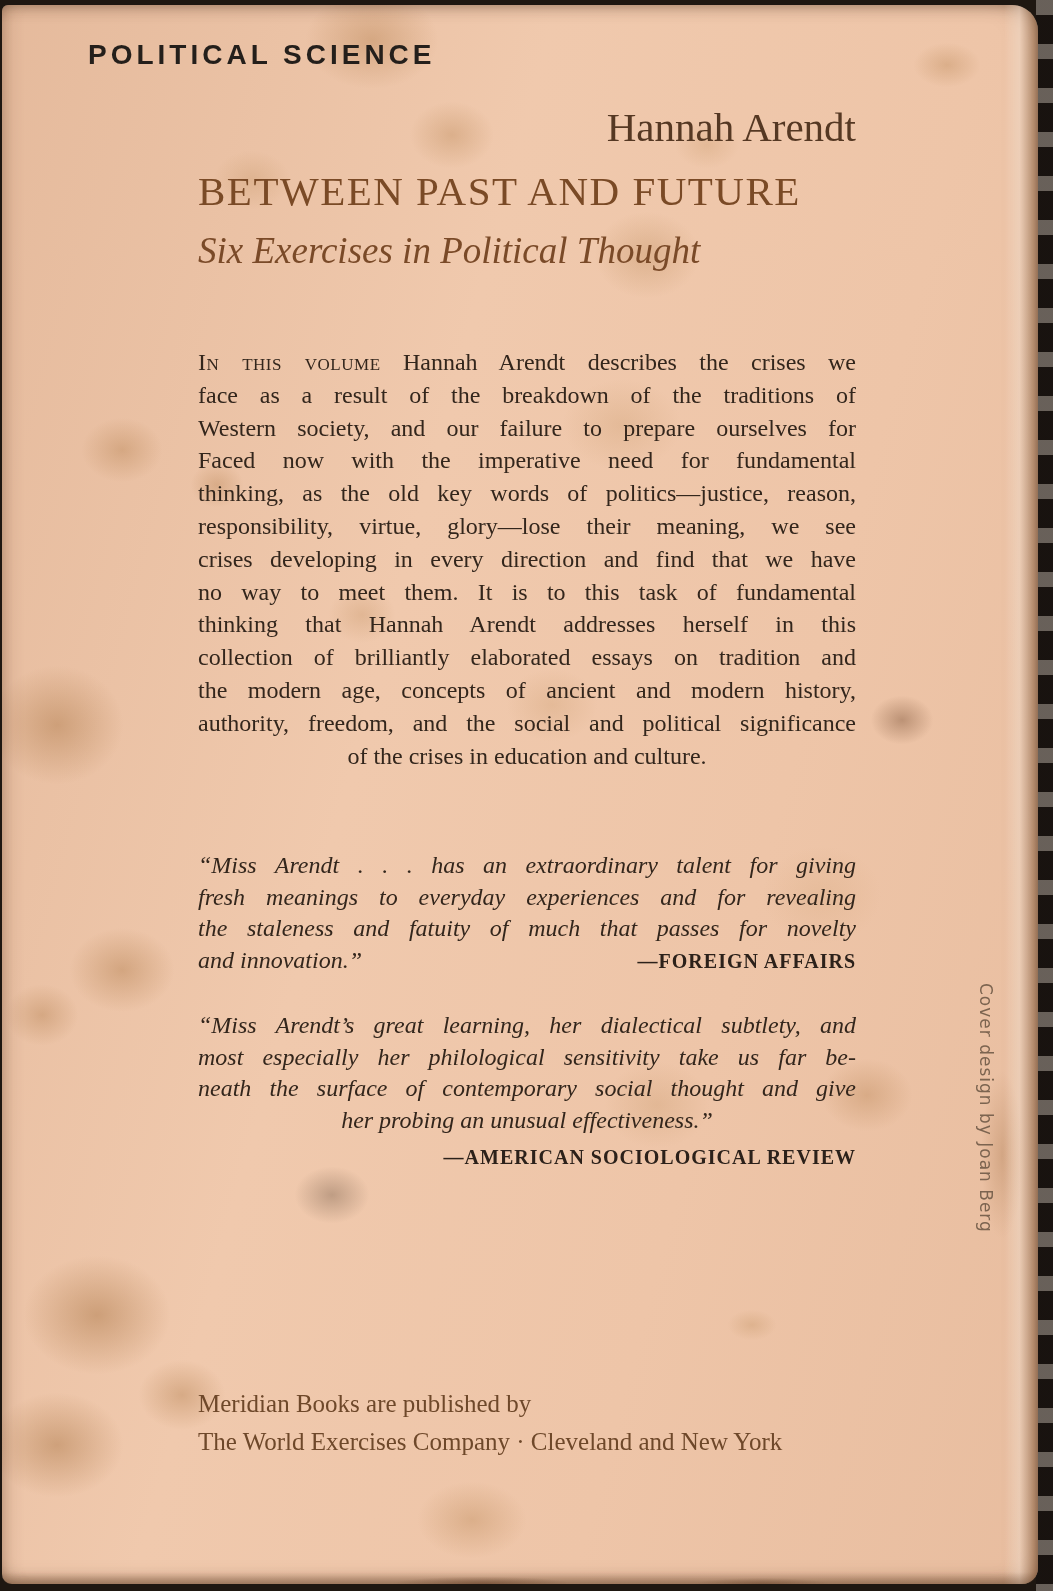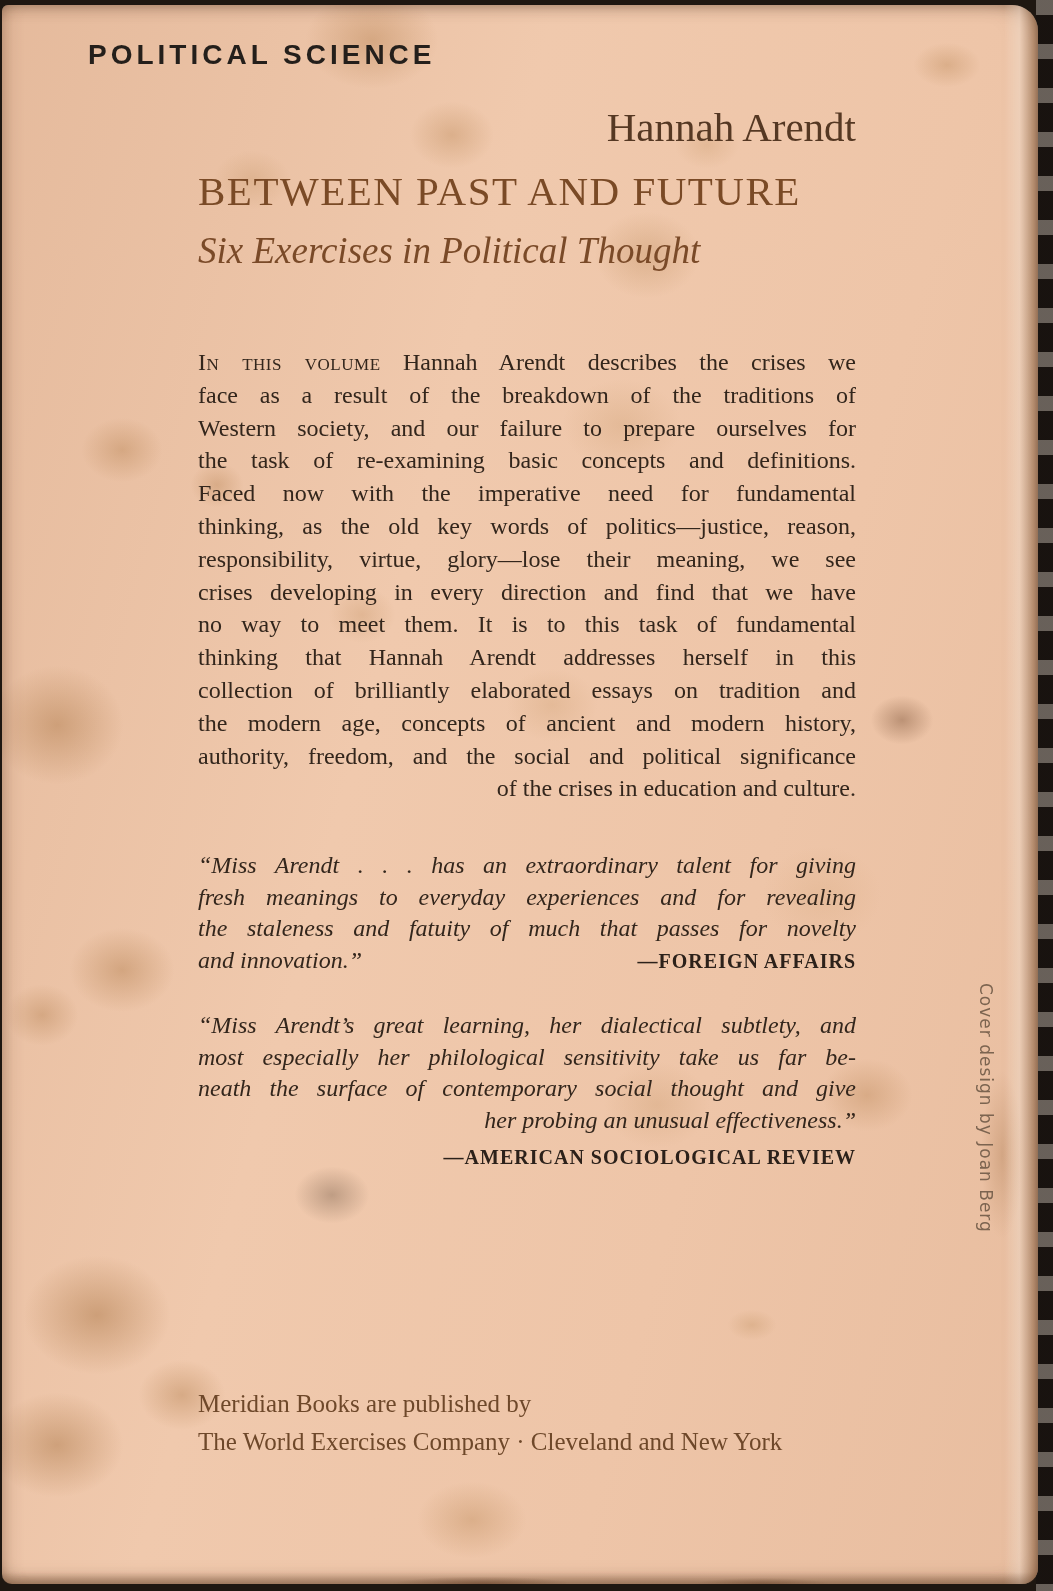--- a/index.html
+++ b/index.html
@@ -101,21 +101,21 @@
   }
 
   .body-block {
     left: 196px; top: 341px; width: 658px;
     font-size: 24px;
     line-height: 32.8px;
     color: #33261c;
   }
 
   .jline { text-align: justify; text-align-last: justify; }
-  .lastline { text-align: right; }
+  .lastline { text-align: center; }
 
   .lead { font-variant: small-caps; letter-spacing: 0.5px; }
 
   .quote1 {
     left: 196px; top: 845px; width: 658px;
     font-style: italic;
     font-size: 24px;
     line-height: 31.6px;
     color: #33261c;
   }
@@ -211,21 +211,20 @@
 
     <div class="subtitle">Six Exercises in Political Thought</div>
 
     <div class="body-block">
       <div class="jline">
         <span class="lead">In this volume</span>
         <span>Hannah Arendt describes the crises we</span>
       </div>
       <div class="jline">face as a result of the breakdown of the traditions of</div>
       <div class="jline">Western society, and our failure to prepare ourselves for</div>
-      <div class="jline">the task of re-examining basic concepts and definitions.</div>
       <div class="jline">Faced now with the imperative need for fundamental</div>
       <div class="jline">thinking, as the old key words of politics—justice, reason,</div>
       <div class="jline">responsibility, virtue, glory—lose their meaning, we see</div>
       <div class="jline">crises developing in every direction and find that we have</div>
       <div class="jline">no way to meet them. It is to this task of fundamental</div>
       <div class="jline">thinking that Hannah Arendt addresses herself in this</div>
       <div class="jline">collection of brilliantly elaborated essays on tradition and</div>
       <div class="jline">the modern age, concepts of ancient and modern history,</div>
       <div class="jline">authority, freedom, and the social and political significance</div>
       <div class="lastline">of the crises in education and culture.</div>

